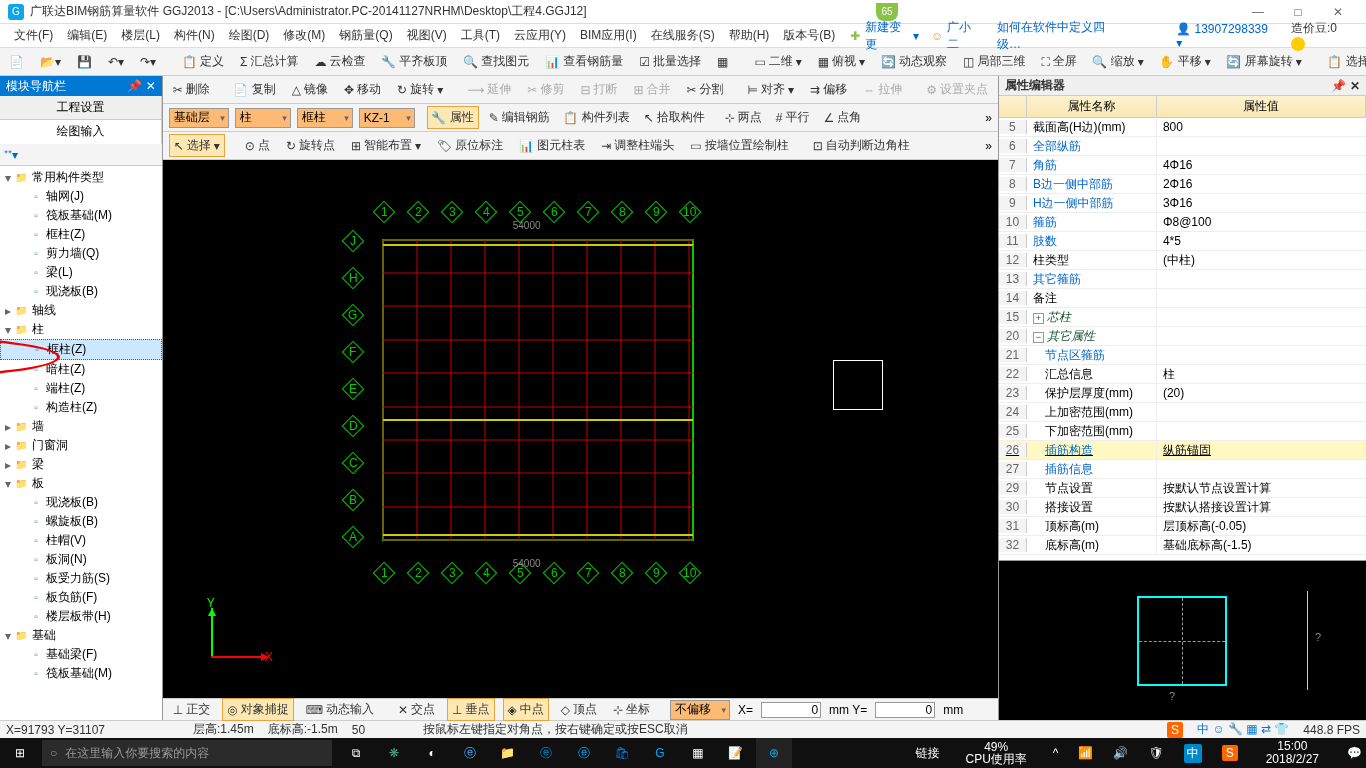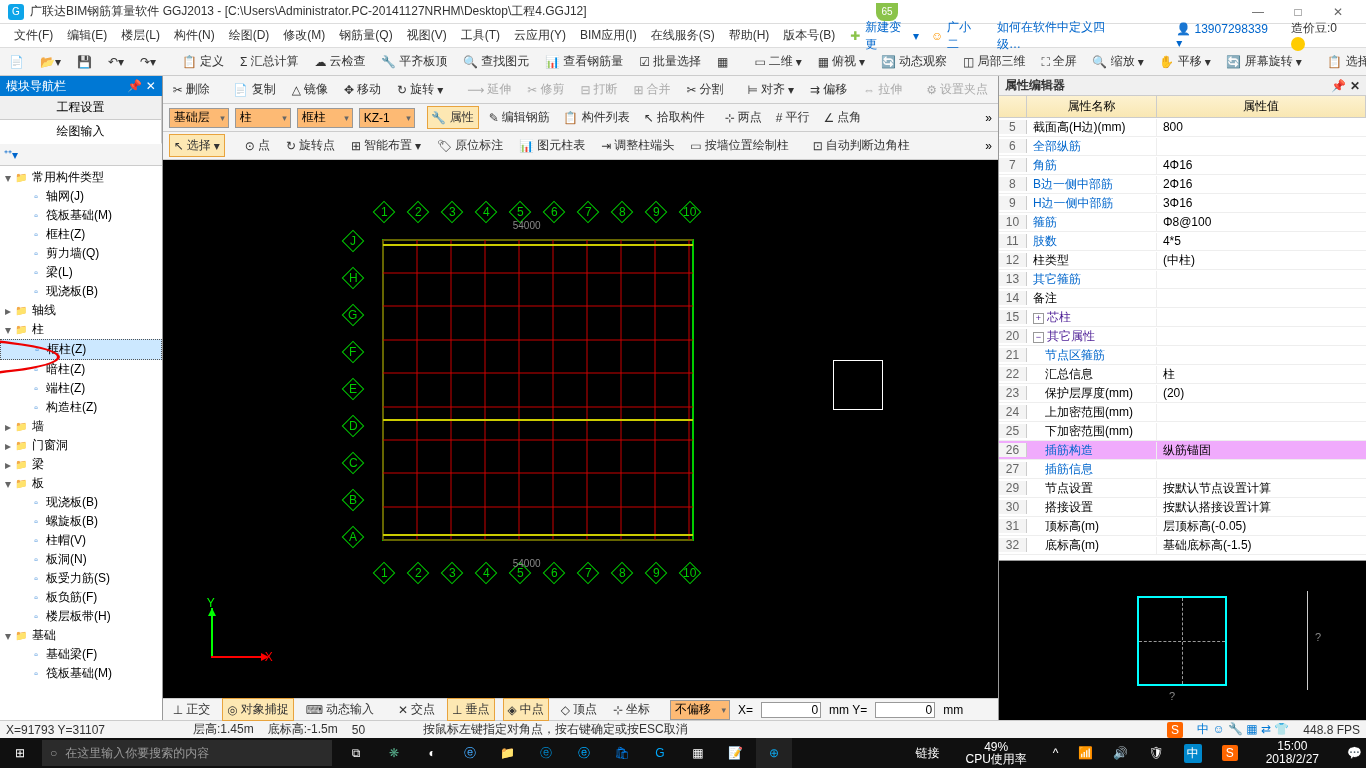--- a/index.html
+++ b/index.html
@@ -71,22 +71,22 @@
 .rightpanel .ch { display: flex; align-items: center; justify-content: center; border-right: 1px solid #ccc; }
 .rightpanel .ch.num { width: 28px; }
 .rightpanel .ch.name { width: 130px; }
 .rightpanel .ch.val { flex: 1; }
 .rightpanel .proplist { flex: 1; overflow-y: auto; }
 .proprow { display: flex; height: 19px; border-bottom: 1px solid #eee; align-items: center; }
 .proprow .num { width: 28px; text-align: center; background: #f4f4f4; border-right: 1px solid #ccc; color: #666; }
 .proprow .pname { width: 130px; padding-left: 6px; border-right: 1px solid #eee; white-space: nowrap; overflow: hidden; }
 .proprow .pval { flex: 1; padding-left: 6px; white-space: nowrap; }
 .proprow.blue .pname { color: #0066cc; }
-.proprow.selected { background: #f0abfc; }
-.proprow.group .pname { color: #4c1d95; }
+.proprow.selected { background: #fef9c3; text-decoration: underline; }
+.proprow.group .pname { color: #14532d; font-style: italic; }
 .proprow .toggle { display: inline-block; width: 11px; height: 11px; border: 1px solid #999; text-align: center; line-height: 9px; font-size: 9px; margin-right: 3px; background: #fff; }
 .rightpanel .preview { height: 160px; background: #000; border-top: 1px solid #999; display: flex; align-items: center; justify-content: center; position: relative; }
 .rightpanel .preview .box { width: 90px; height: 90px; border: 2px solid #0ff; position: relative; }
 .rightpanel .preview .cross-h { position: absolute; left: 0; right: 0; top: 50%; border-top: 1px dashed #999; }
 .rightpanel .preview .cross-v { position: absolute; top: 0; bottom: 0; left: 50%; border-left: 1px dashed #999; }
 
 .redcircle { position: absolute; border: 3px solid #e00; border-radius: 50%; pointer-events: none; }
 
 .statusline { height: 18px; background: #f4f4f4; border-top: 1px solid #ccc; display: flex; align-items: center; padding: 0 6px; gap: 14px; font-size: 12px; }
 .statusline .sitem { color: #333; white-space: nowrap; }

